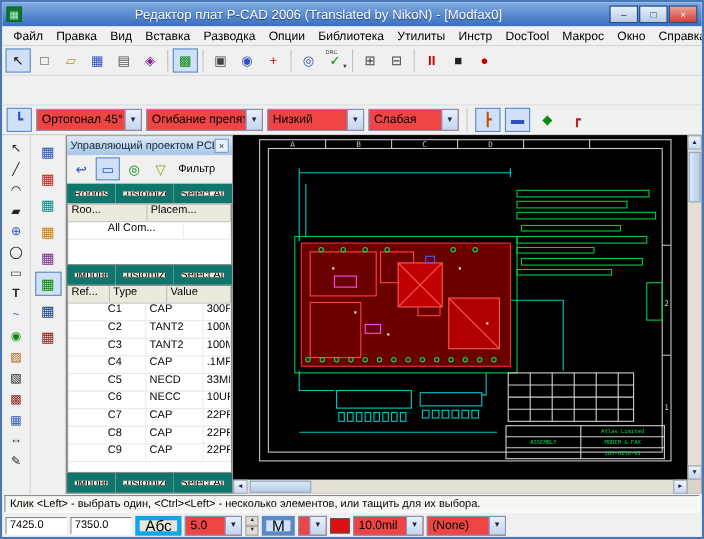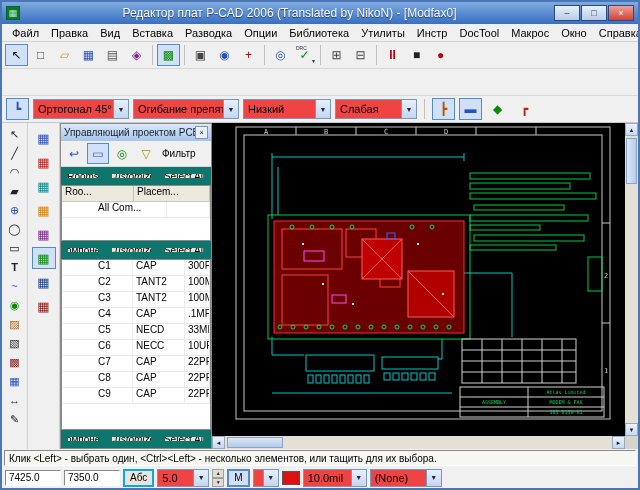--- a/index.html
+++ b/index.html
@@ -60,21 +60,21 @@
     display:flex; align-items:center; padding:0 3px; color:#123;}
   .ptitle .txt { flex:1; white-space:nowrap; overflow:hidden;}
   .pclose { width:13px; height:13px; border:1px solid #7a96b8; background:#e8f0fb; font-size:8px;
     display:flex; align-items:center; justify-content:center;}
   .ptool { height:26px; display:flex; align-items:center; padding:0 2px; gap:2px; border-bottom:1px solid #d8d8d8;}
   .ptool .tbtn { width:22px; height:21px; }
   .flabel { font-size:10px; padding:0 3px; }
   .sechdr { display:flex; height:18px; }
   .hdrbtn { border:7px solid #0f766e; background:#e8e5da; font-size:10px;
     display:flex; align-items:center; justify-content:center; overflow:hidden; white-space:nowrap; padding:0 2px;}
-  .hb1 { width:44px; } .hb2 { width:53px;font-style:italic; } .hb3 { flex:1; }
+  .hb1 { width:44px; } .hb2 { width:53px; } .hb3 { flex:1; }
   .listbox { background:#fff; border:1px solid #8a8a8a; overflow:hidden; }
   .lcols { display:flex; height:16px; background:#ece9dd; border-bottom:1px solid #c8c8c8; font-size:10px;}
   .lcols > div { border-right:1px solid #c0c0c0; padding:0 3px; overflow:hidden; white-space:nowrap;}
   .lrow { display:flex; height:16px; font-size:10px; border-bottom:1px solid #e8e8e8;padding-left:33px; }
   .lrow > div { border-right:1px solid #ececec; padding:0 3px; overflow:hidden; white-space:nowrap;}
   .rc1 { width:72px; } .rc2 { flex:1; }
   .cc1 { width:38px; } .cc2 { width:52px; } .cc3 { flex:1; }
   
   .canvas { position:absolute; left:210px; top:0; width:426px; height:326px; background:#000; }
   .vscroll { position:absolute; right:0; top:0; width:13px; height:313px; background:#e4e0d6;
@@ -91,21 +91,21 @@
   
   .hintrow { position:absolute; left:0; top:447px; width:636px; height:18px; background:#f0f0f0;
     display:flex; align-items:center; padding:1px 2px;}
   .hintbox { flex:1; height:16px; border:1px solid; border-color:#8a8a8a #fff #fff #8a8a8a; background:#f6f6f2;
     display:flex; align-items:center; padding:0 4px; white-space:nowrap; overflow:hidden; font-size:10px;}
   .statrow { position:absolute; left:0; top:465px; width:636px; height:21px; background:#f0f0f0;
     display:flex; align-items:center; padding:0 3px; gap:3px;}
   .field { height:16px; border:1px solid; border-color:#8a8a8a #fff #fff #8a8a8a; background:#fff;
     display:flex; align-items:center; padding:0 3px; font-size:10px;}
   .fx { width:56px; } .fy { width:56px; }
-  .sbtn2 { height:18px; border:2px solid #0ea5e9; background:#e8e5da; font-size:10px;
+  .sbtn2 { height:18px; border:4px solid #0ea5e9; background:#e8e5da; font-size:14px;
     display:flex; align-items:center; justify-content:center; padding:0 5px;text-align:right;}
   .sbtn2.on { background:#cfe0f7; border-color:#5a8ac5; }
   .spin { width:12px; height:18px; display:flex; flex-direction:column; }
   .spin div { flex:1; border:1px solid #a0a0a0; background:#e0ddd2; font-size:5px;
     display:flex; align-items:center; justify-content:center; color:#224;}
   .swatch { width:18px; height:14px; background:#dd1111; border:1px solid #555; }
   svg text { font-family:"DejaVu Sans Mono", monospace; }
 </style>
 </head>
 <body>
@@ -254,20 +254,25 @@
           <div class="rc2"></div>
         </div>
       </div>
 
       <div class="sechdr">
         <div class="hdrbtn hb1">Компонен</div>
         <div class="hdrbtn hb2">Customize</div>
         <div class="hdrbtn hb3">Select All</div>
       </div>
       <div class="listbox" style="flex:1">
+        <div class="lcols">
+          <div class="cc1">Ref...</div>
+          <div class="cc2">Type</div>
+          <div class="cc3">Value</div>
+        </div>
         <div class="lrow">
           <div class="cc1">C1</div>
           <div class="cc2">CAP</div>
           <div class="cc3">300PF</div>
         </div>
         <div class="lrow">
           <div class="cc1">C2</div>
           <div class="cc2">TANT2</div>
           <div class="cc3">100MF</div>
         </div>

